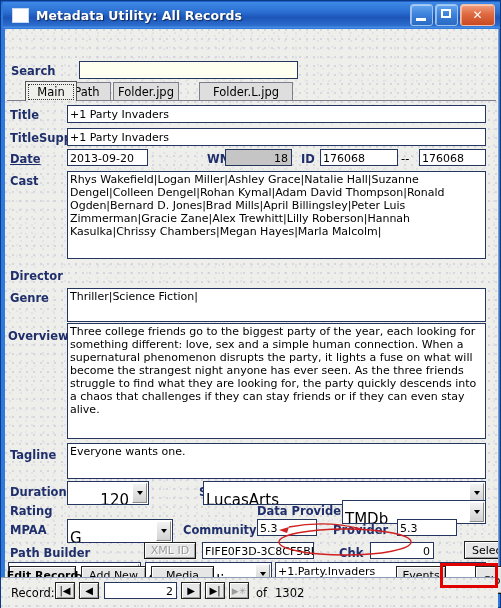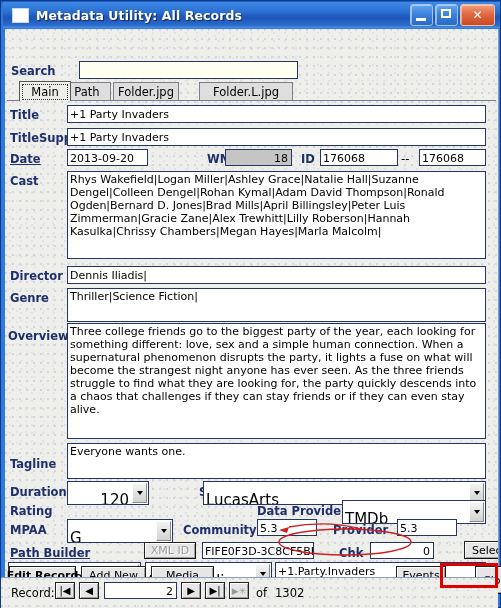--- a/index.html
+++ b/index.html
@@ -251,21 +251,21 @@
     </div>
   </div>
 
   <div id="client">
 
     <div class="lbl" style="left:6px; top:35px;">Search</div>
     <input id="searchbox" type="text" value="" style="">
 
     <div id="tabstrip">
       <div class="tabline"></div>
-      <div class="tab sel" style="left:12px; width:52px;justify-content:center;">
+      <div class="tab sel" style="left:18px; width:52px;justify-content:center;">
         <span>Main</span>
         <span class="focusring"></span>
       </div>
       <div class="tab" style="left:56px; width:48px;">
         <span>Path</span>
       </div>
       <div class="tab" style="left:106px; width:66px;">
         <span>Folder.jpg</span>
       </div>
       <div class="tab" style="left:192px; width:94px;">
@@ -289,29 +289,28 @@
 
     <div class="lbl" style="left:296px; top:123px;">ID</div>
     <div class="fld one" style="left:315px; top:120px; width:78px; height:17px;">176068</div>
     <div class="lbl" style="left:396px; top:123px; font-weight:normal; color:#000;">--</div>
     <div class="fld one" style="left:414px; top:120px; width:67px; height:17px;">176068</div>
 
     <div class="lbl" style="left:5px; top:145px;">Cast</div>
     <div class="fld" style="left:62px; top:142px; width:419px; height:88px;">Rhys Wakefield|Logan Miller|Ashley Grace|Natalie Hall|Suzanne Dengel|Colleen Dengel|Rohan Kymal|Adam David Thompson|Ronald Ogden|Bernard D. Jones|Brad Mills|April Billingsley|Peter Luis Zimmerman|Gracie Zane|Alex Trewhitt|Lilly Roberson|Hannah Kasulka|Chrissy Chambers|Megan Hayes|Marla Malcolm|</div>
 
     <div class="lbl" style="left:5px; top:240px;">Director</div>
-    <div class="fld one" style="left:62px; top:237px; width:419px; height:18px;">Dennis Iliadis|</div>
 
     <div class="lbl" style="left:5px; top:262px;">Genre</div>
     <div class="fld" style="left:62px; top:259px; width:419px; height:34px;">Thriller|Science Fiction|</div>
 
     <div class="lbl" style="left:3px; top:300px;">Overview</div>
     <div class="fld" style="left:62px; top:294px; width:419px; height:116px;">Three college friends go to the biggest party of the year, each looking for something different: love, sex and a simple human connection. When a supernatural phenomenon disrupts the party, it lights a fuse on what will become the strangest night anyone has ever seen. As the three friends struggle to find what they are looking for, the party quickly descends into a chaos that challenges if they can stay friends or if they can even stay alive.</div>
 
-    <div class="lbl" style="left:5px; top:419px;margin-top:9px;">Tagline</div>
+    <div class="lbl" style="left:5px; top:419px;">Tagline</div>
     <div class="fld" style="left:62px; top:414px; width:419px; height:36px;">Everyone wants one.</div>
 
     <div class="lbl" style="left:5px; top:456px;">Duration</div>
     <div class="combo numr" style="left:62px; top:452px; width:82px; height:17px;">
       <span>120</span>
       <span class="arrow"></span>
     </div>
     <div class="lbl" style="left:152px; top:456px;margin-left:42px;">Studio</div>
     <div class="combo" style="left:198px; top:452px; width:283px; height:17px; padding-right:18px;">
       <span>LucasArts</span>
@@ -328,21 +327,21 @@
     <div class="lbl" style="left:5px; top:494px;">MPAA</div>
     <div class="combo" style="left:62px; top:490px; width:106px; height:17px; padding-right:18px;">
       <span>G</span>
       <span class="arrow"></span>
     </div>
     <div class="lbl" style="left:178px; top:494px;text-align:right;">Community</div>
     <div class="fld one" style="left:252px; top:490px; width:60px; height:17px;">5.3</div>
     <div class="lbl" style="left:328px; top:494px;">Provider</div>
     <div class="fld one" style="left:392px; top:490px; width:60px; height:17px;">5.3</div>
 
-    <div class="lbl" style="left:5px; top:517px;text-decoration:underline;">Path Builder</div>
+    <div class="lbl" style="left:5px; top:517px;">Path Builder</div>
     <div class="btn dis" style="left:139px; top:513px; width:52px; height:17px;">
       <span>XML ID</span>
     </div>
     <div class="fld one" style="left:197px; top:513px; width:112px; height:17px;">FIFE0F3D-3C8CF5BB</div>
     <div class="lbl" style="left:334px; top:517px;">Chk</div>
     <div class="fld one num" style="left:365px; top:513px; width:64px; height:17px;">0</div>
     <div class="btn" style="left:435px; top:512px; width:50px; height:18px;margin-left:24px;">
       <span>Select</span>
     </div>
 

